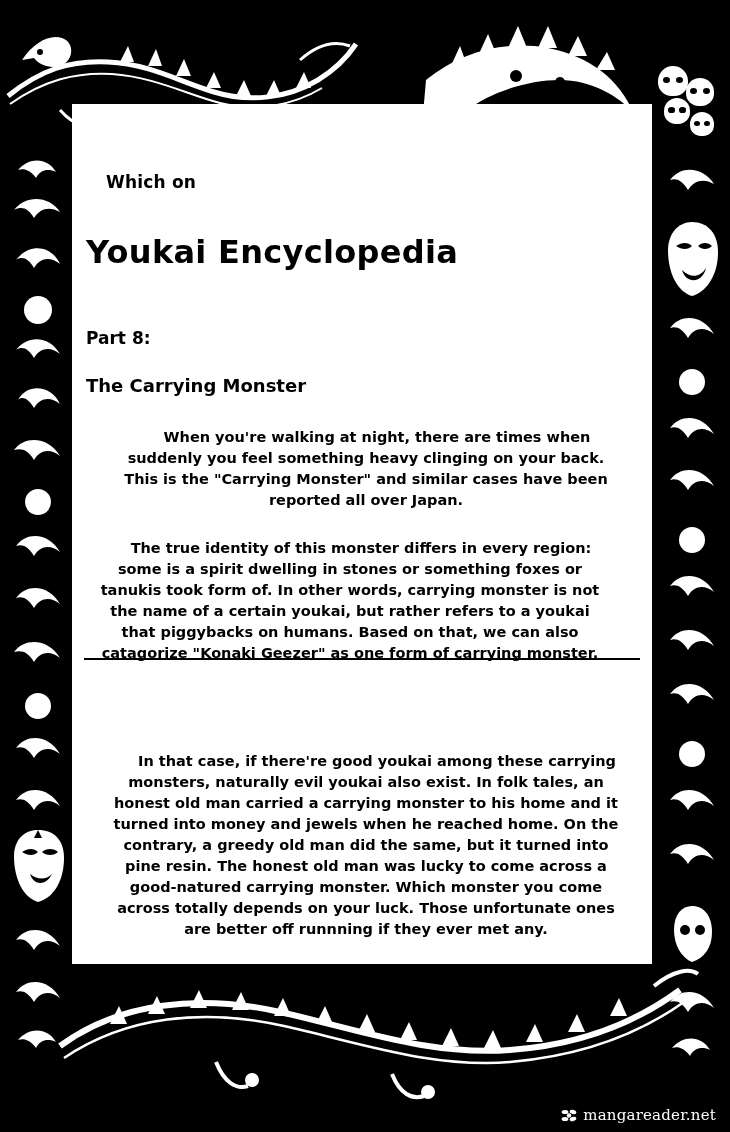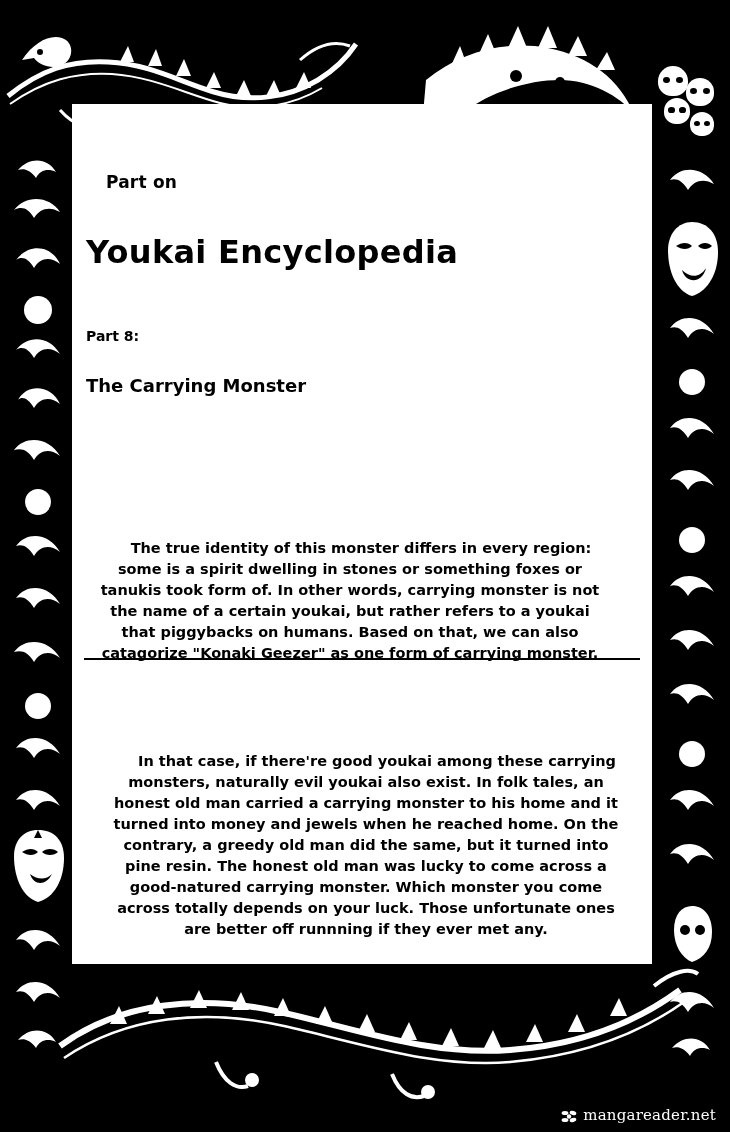--- a/index.html
+++ b/index.html
@@ -67,21 +67,21 @@
     font-size: 32px;
     font-family: "DejaVu Sans", sans-serif;
     font-weight: 700;
     letter-spacing: 0.3px;
   }
 
   .part-label {
     position: absolute;
     left: 14px;
     top: 224px;
-    font-size: 14px;
+    font-size: 17px;
     font-family: "DejaVu Sans", sans-serif;
     font-weight: 700;
   }
 
   .sub-title {
     position: absolute;
     left: 14px;
     top: 256px;
     font-size: 18px;
     font-family: "DejaVu Sans", sans-serif;
@@ -113,21 +113,21 @@
   
   #credit {
     position: absolute;
     right: 14px;
     bottom: 8px;
     color: #ffffff;
     font-size: 15px;
     font-family: "DejaVu Serif", serif;
     letter-spacing: 0.2px;
     display: flex;
-    align-items: flex-end;
+    align-items: center;
     gap: 5px;
   }
   #credit .cred-mark {
     display: inline-block;
     width: 17px;
     height: 15px;
   }
 
   
   .skull {
@@ -313,28 +313,29 @@
       <path d="M352,124 C360,144 372,150 384,146" stroke="#ffffff" stroke-width="4" fill="none"></path>
       <circle cx="212" cy="130" r="7" fill="#fff"></circle>
       <circle cx="388" cy="142" r="7" fill="#fff"></circle>
       <path d="M614,36 C634,20 650,18 658,24" stroke="#ffffff" stroke-width="4" fill="none"></path>
     </svg>
   </div>
 
   <div id="paper">
     <div id="content">
 
-      <div class="back-on">Part on</div>
+      <div class="back-on">Which on</div>
 
       <h1 class="main-title">Youkai Encyclopedia</h1>
 
       <div class="part-label">Part 8:</div>
 
       <h2 class="sub-title">The Carrying Monster</h2>
 
+      <p id="para1" class="body-block">When you're walking at night, there are times when suddenly you feel something heavy clinging on your back. This is the "Carrying Monster" and similar cases have been reported all over Japan.</p>
 
       <p id="para2" class="body-block">The true identity of this monster differs in every region: some is a spirit dwelling in stones or something foxes or tanukis took form of. In other words, carrying monster is not the name of a certain youkai, but rather refers to a youkai that piggybacks on humans. Based on that, we can also catagorize "Konaki Geezer" as one form of carrying monster.</p>
 
       <div class="divider"></div>
 
       <p id="para3" class="body-block">In that case, if there're good youkai among these carrying monsters, naturally evil youkai also exist. In folk tales, an honest old man carried a carrying monster to his home and it turned into money and jewels when he reached home. On the contrary, a greedy old man did the same, but it turned into pine resin. The honest old man was lucky to come across a good-natured carrying monster. Which monster you come across totally depends on your luck. Those unfortunate ones are better off runnning if they ever met any.</p>
     </div>
   </div>
 
   <div id="credit">

